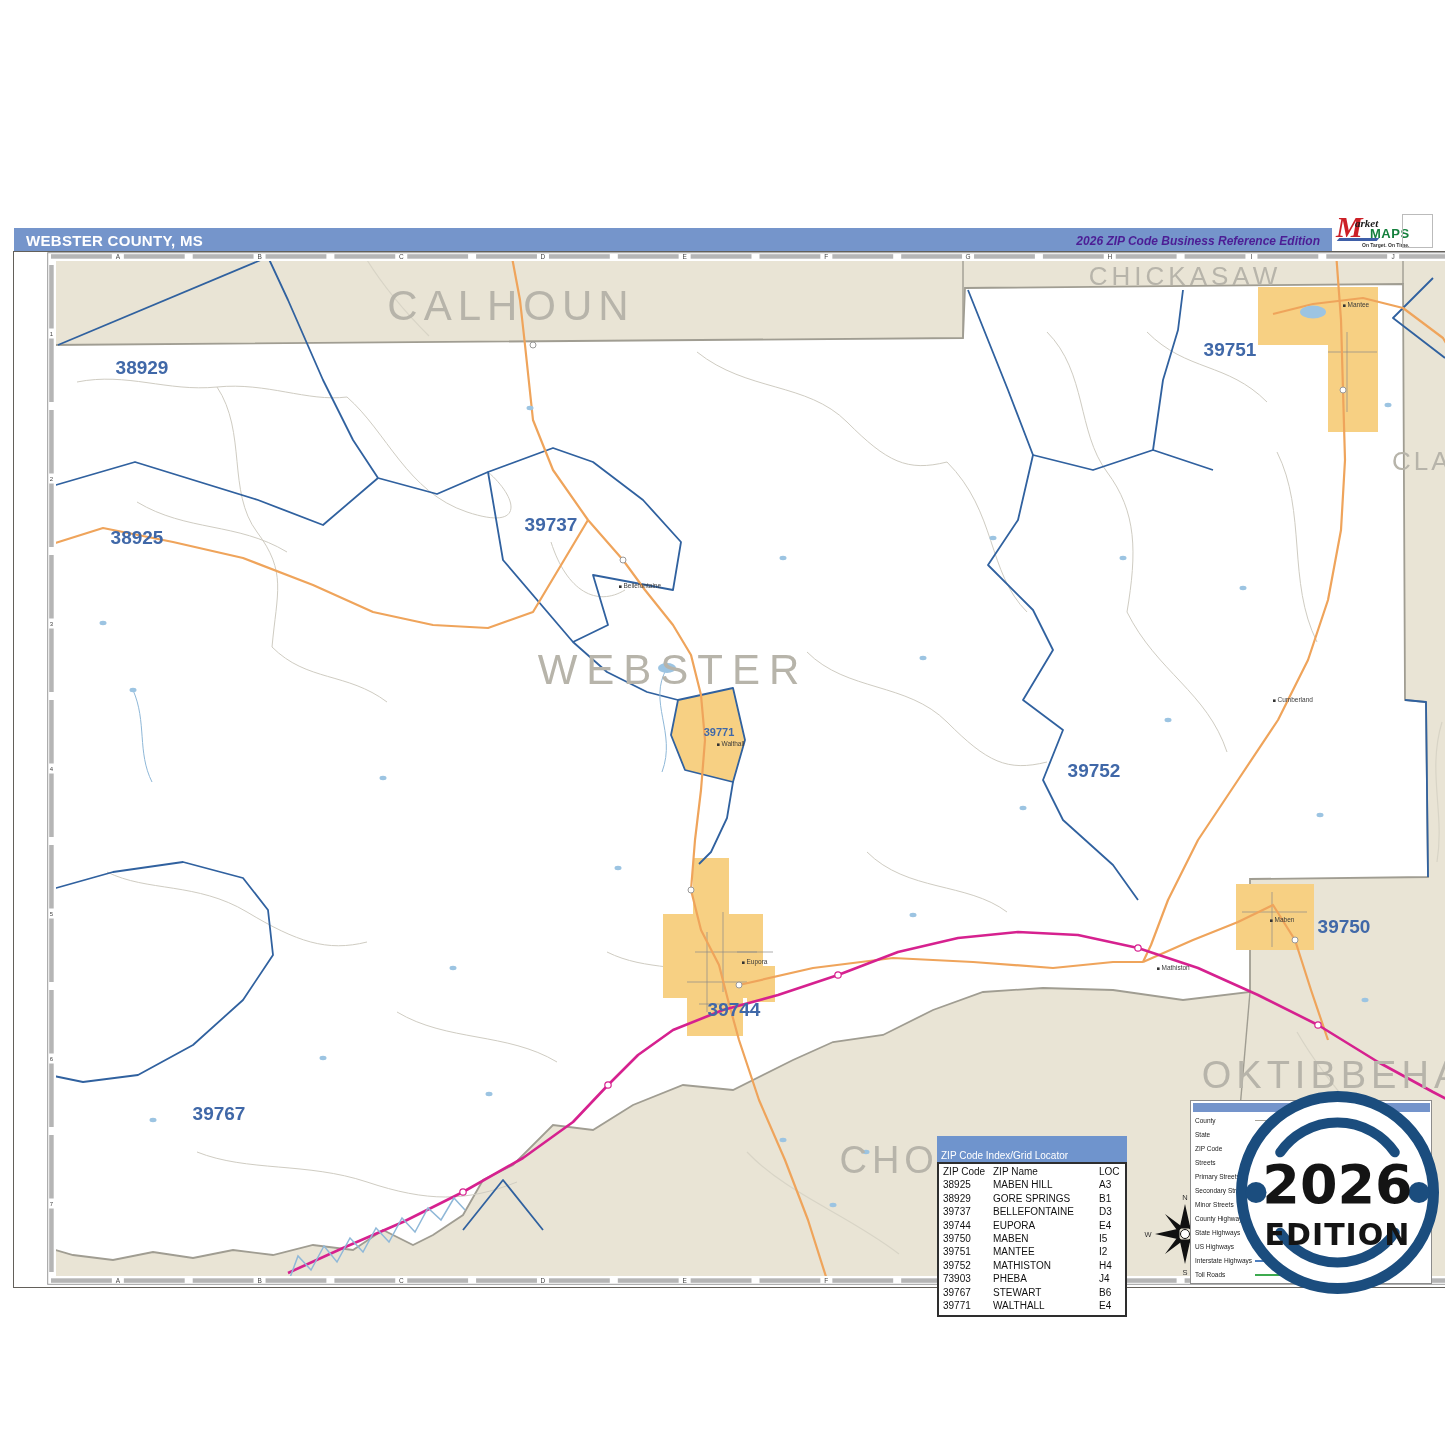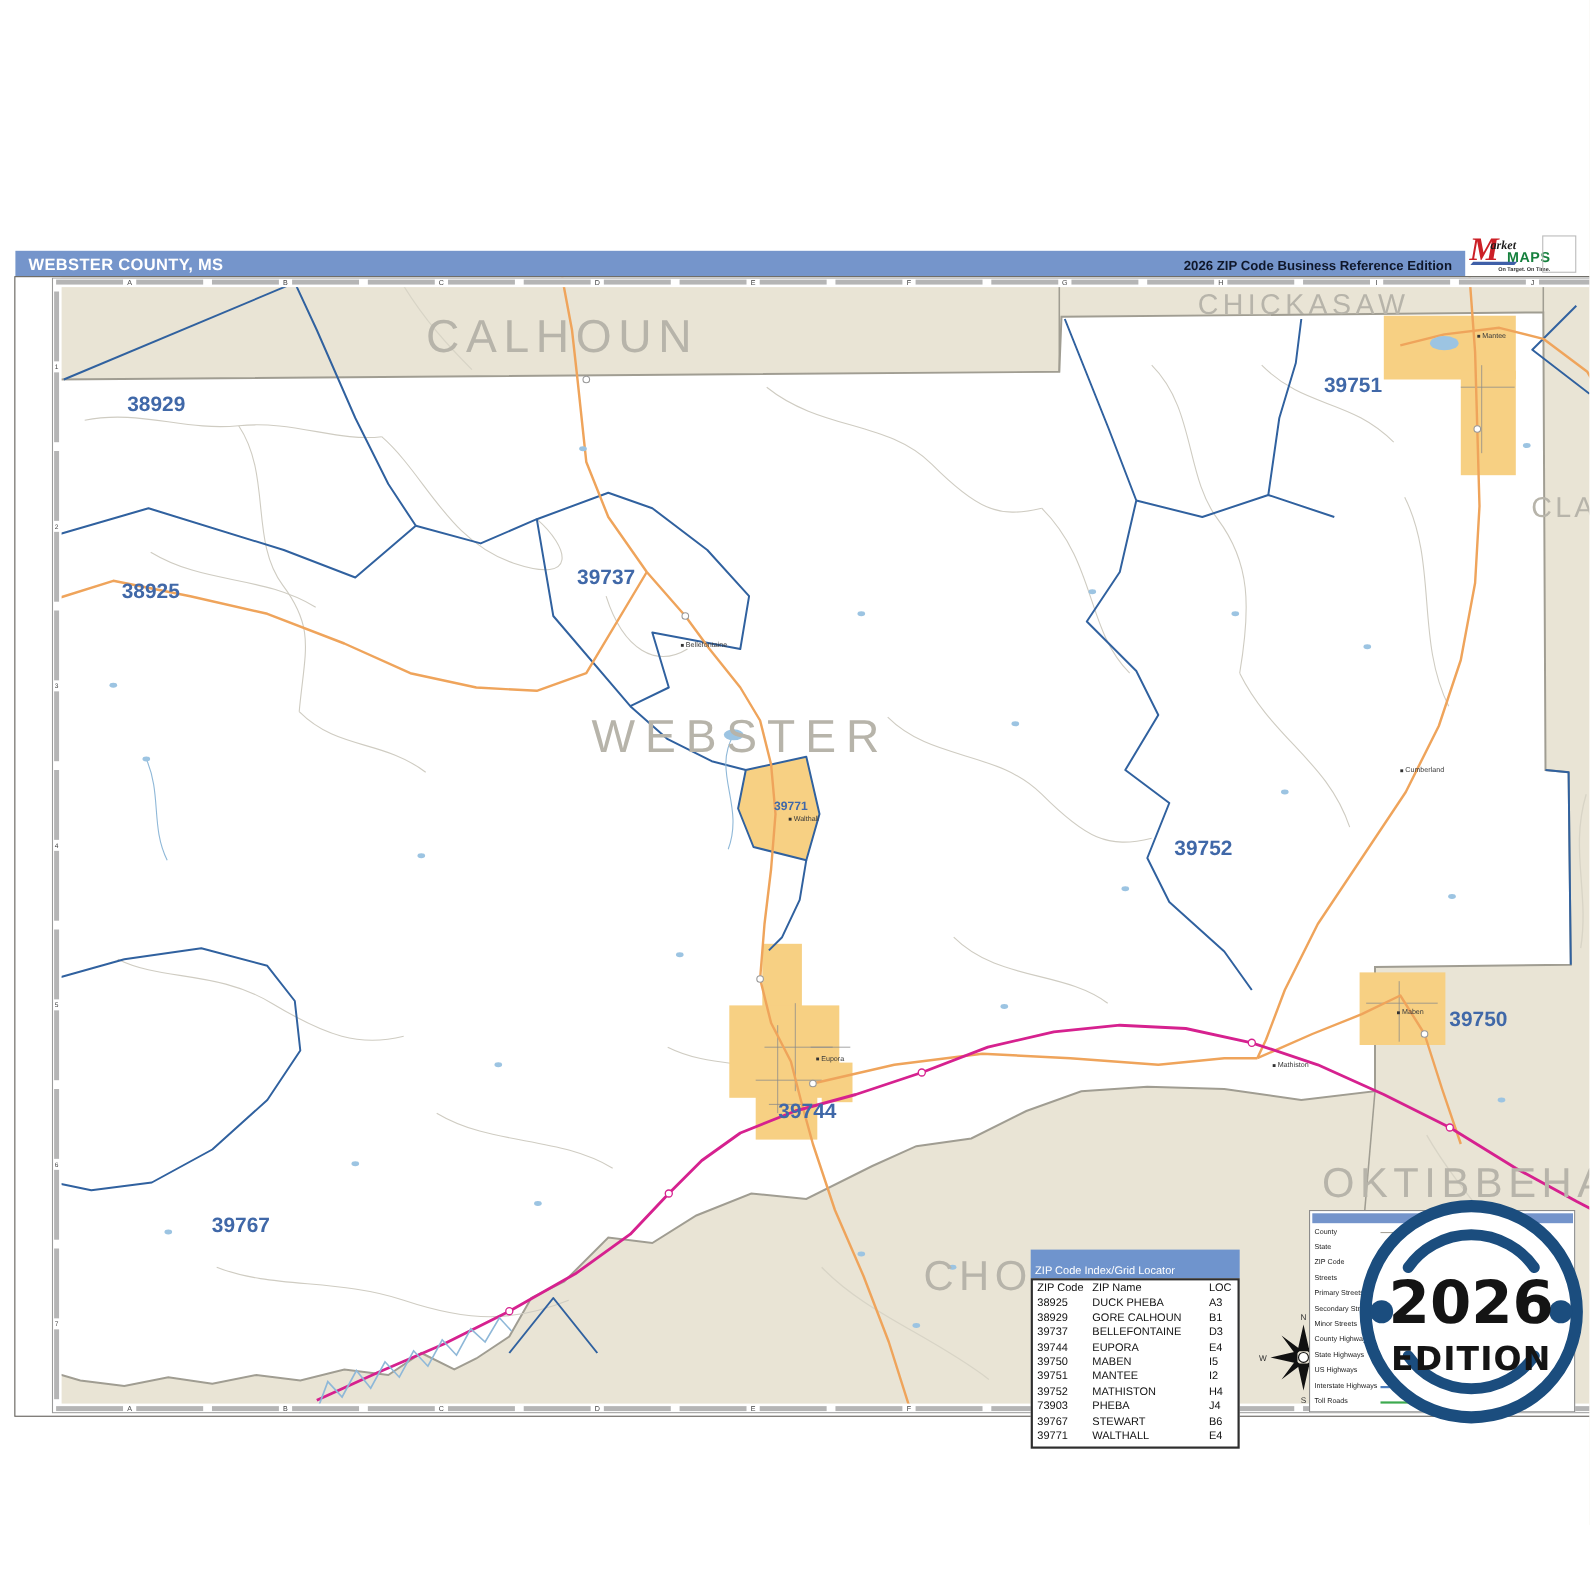--- a/index.html
+++ b/index.html
@@ -2,21 +2,21 @@
 <html><head>
 <meta charset="utf-8">
 <style>
   html,body{margin:0;padding:0;background:#fff;}
   .stage{position:relative;width:1445px;height:1445px;background:#fff;overflow:hidden;
          font-family:"Liberation Sans", sans-serif;}
   
   .header-bar{position:absolute;left:14px;top:228px;width:1318px;height:25px;background:#7595cb;
               display:flex;align-items:center;justify-content:space-between;padding:0 12px;box-sizing:border-box;}
   .header-title{color:#fff;font-weight:bold;font-size:15px;letter-spacing:.3px;}
-  .header-edition{color:#0f172a;font-weight:bold;font-size:12px;}
+  .header-edition{color:#4c1d95;font-weight:bold;font-size:12px;font-style:italic;}
   
   .logo{position:absolute;left:1336px;top:214px;width:97px;height:44px;background:#fff;}
   .logo-m{position:absolute;left:0;top:-4px;font-size:30px;font-weight:bold;font-style:italic;
           color:#cc2027;font-family:"Liberation Serif", serif;}
   .logo-arket{position:absolute;left:19px;top:3px;font-size:11px;font-style:italic;font-weight:bold;
           color:#1a1a1a;font-family:"Liberation Serif", serif;}
   .logo-maps{position:absolute;left:34px;top:12px;font-size:13px;font-weight:bold;color:#15803d;letter-spacing:.5px;}
   .logo-swoosh{position:absolute;left:2px;top:24px;width:40px;height:3px;background:#3f5fa8;transform:skewX(-40deg);}
   .logo-tag{position:absolute;left:26px;top:28px;font-size:5px;font-weight:bold;color:#333;}
   .logo-sub{position:absolute;left:0px;top:37px;font-size:4.6px;color:#333;white-space:nowrap;}
@@ -373,26 +373,26 @@
         <thead>
           <tr>
             <th class="c1">ZIP Code</th>
             <th class="c2">ZIP Name</th>
             <th>LOC</th>
           </tr>
         </thead>
         <tbody id="index-rows">
             <tr>
               <td>38925</td>
-              <td>DUCK PHEBA</td>
+              <td>MABEN HILL</td>
               <td>A3</td>
             </tr>
             <tr>
               <td>38929</td>
-              <td>GORE CALHOUN</td>
+              <td>GORE SPRINGS</td>
               <td>B1</td>
             </tr>
             <tr>
               <td>39737</td>
               <td>BELLEFONTAINE</td>
               <td>D3</td>
             </tr>
             <tr>
               <td>39744</td>
               <td>EUPORA</td>

